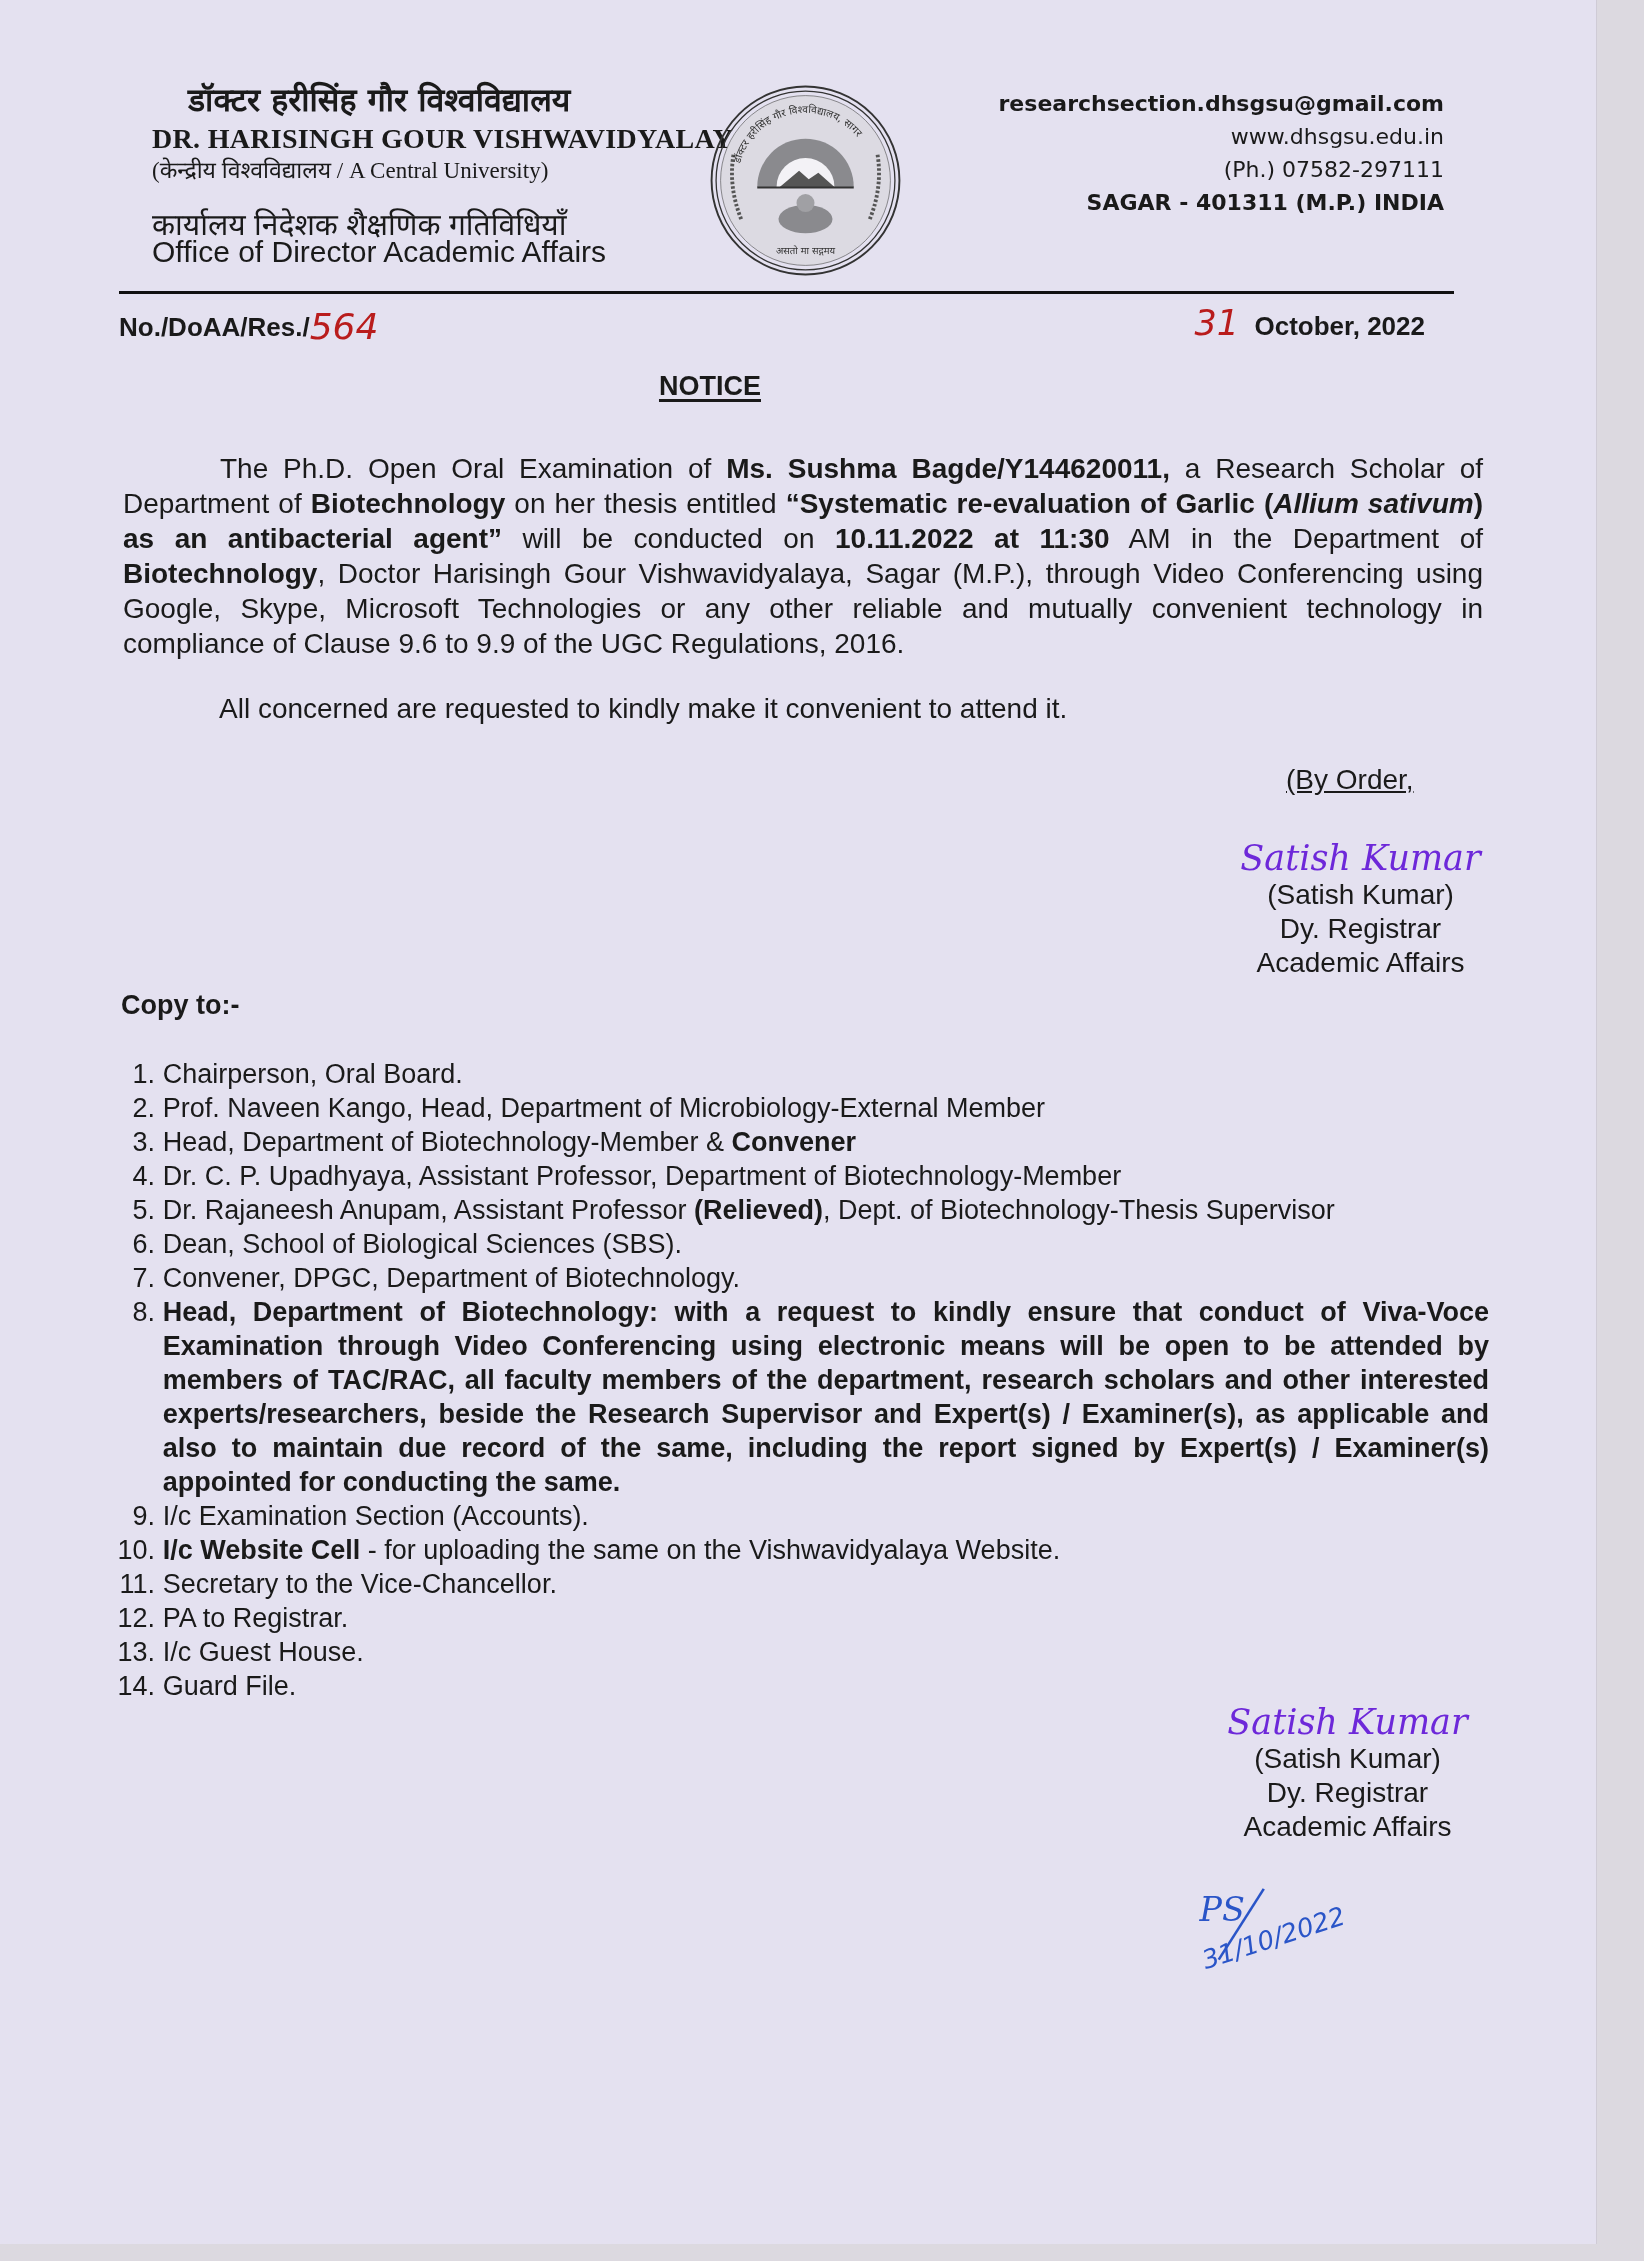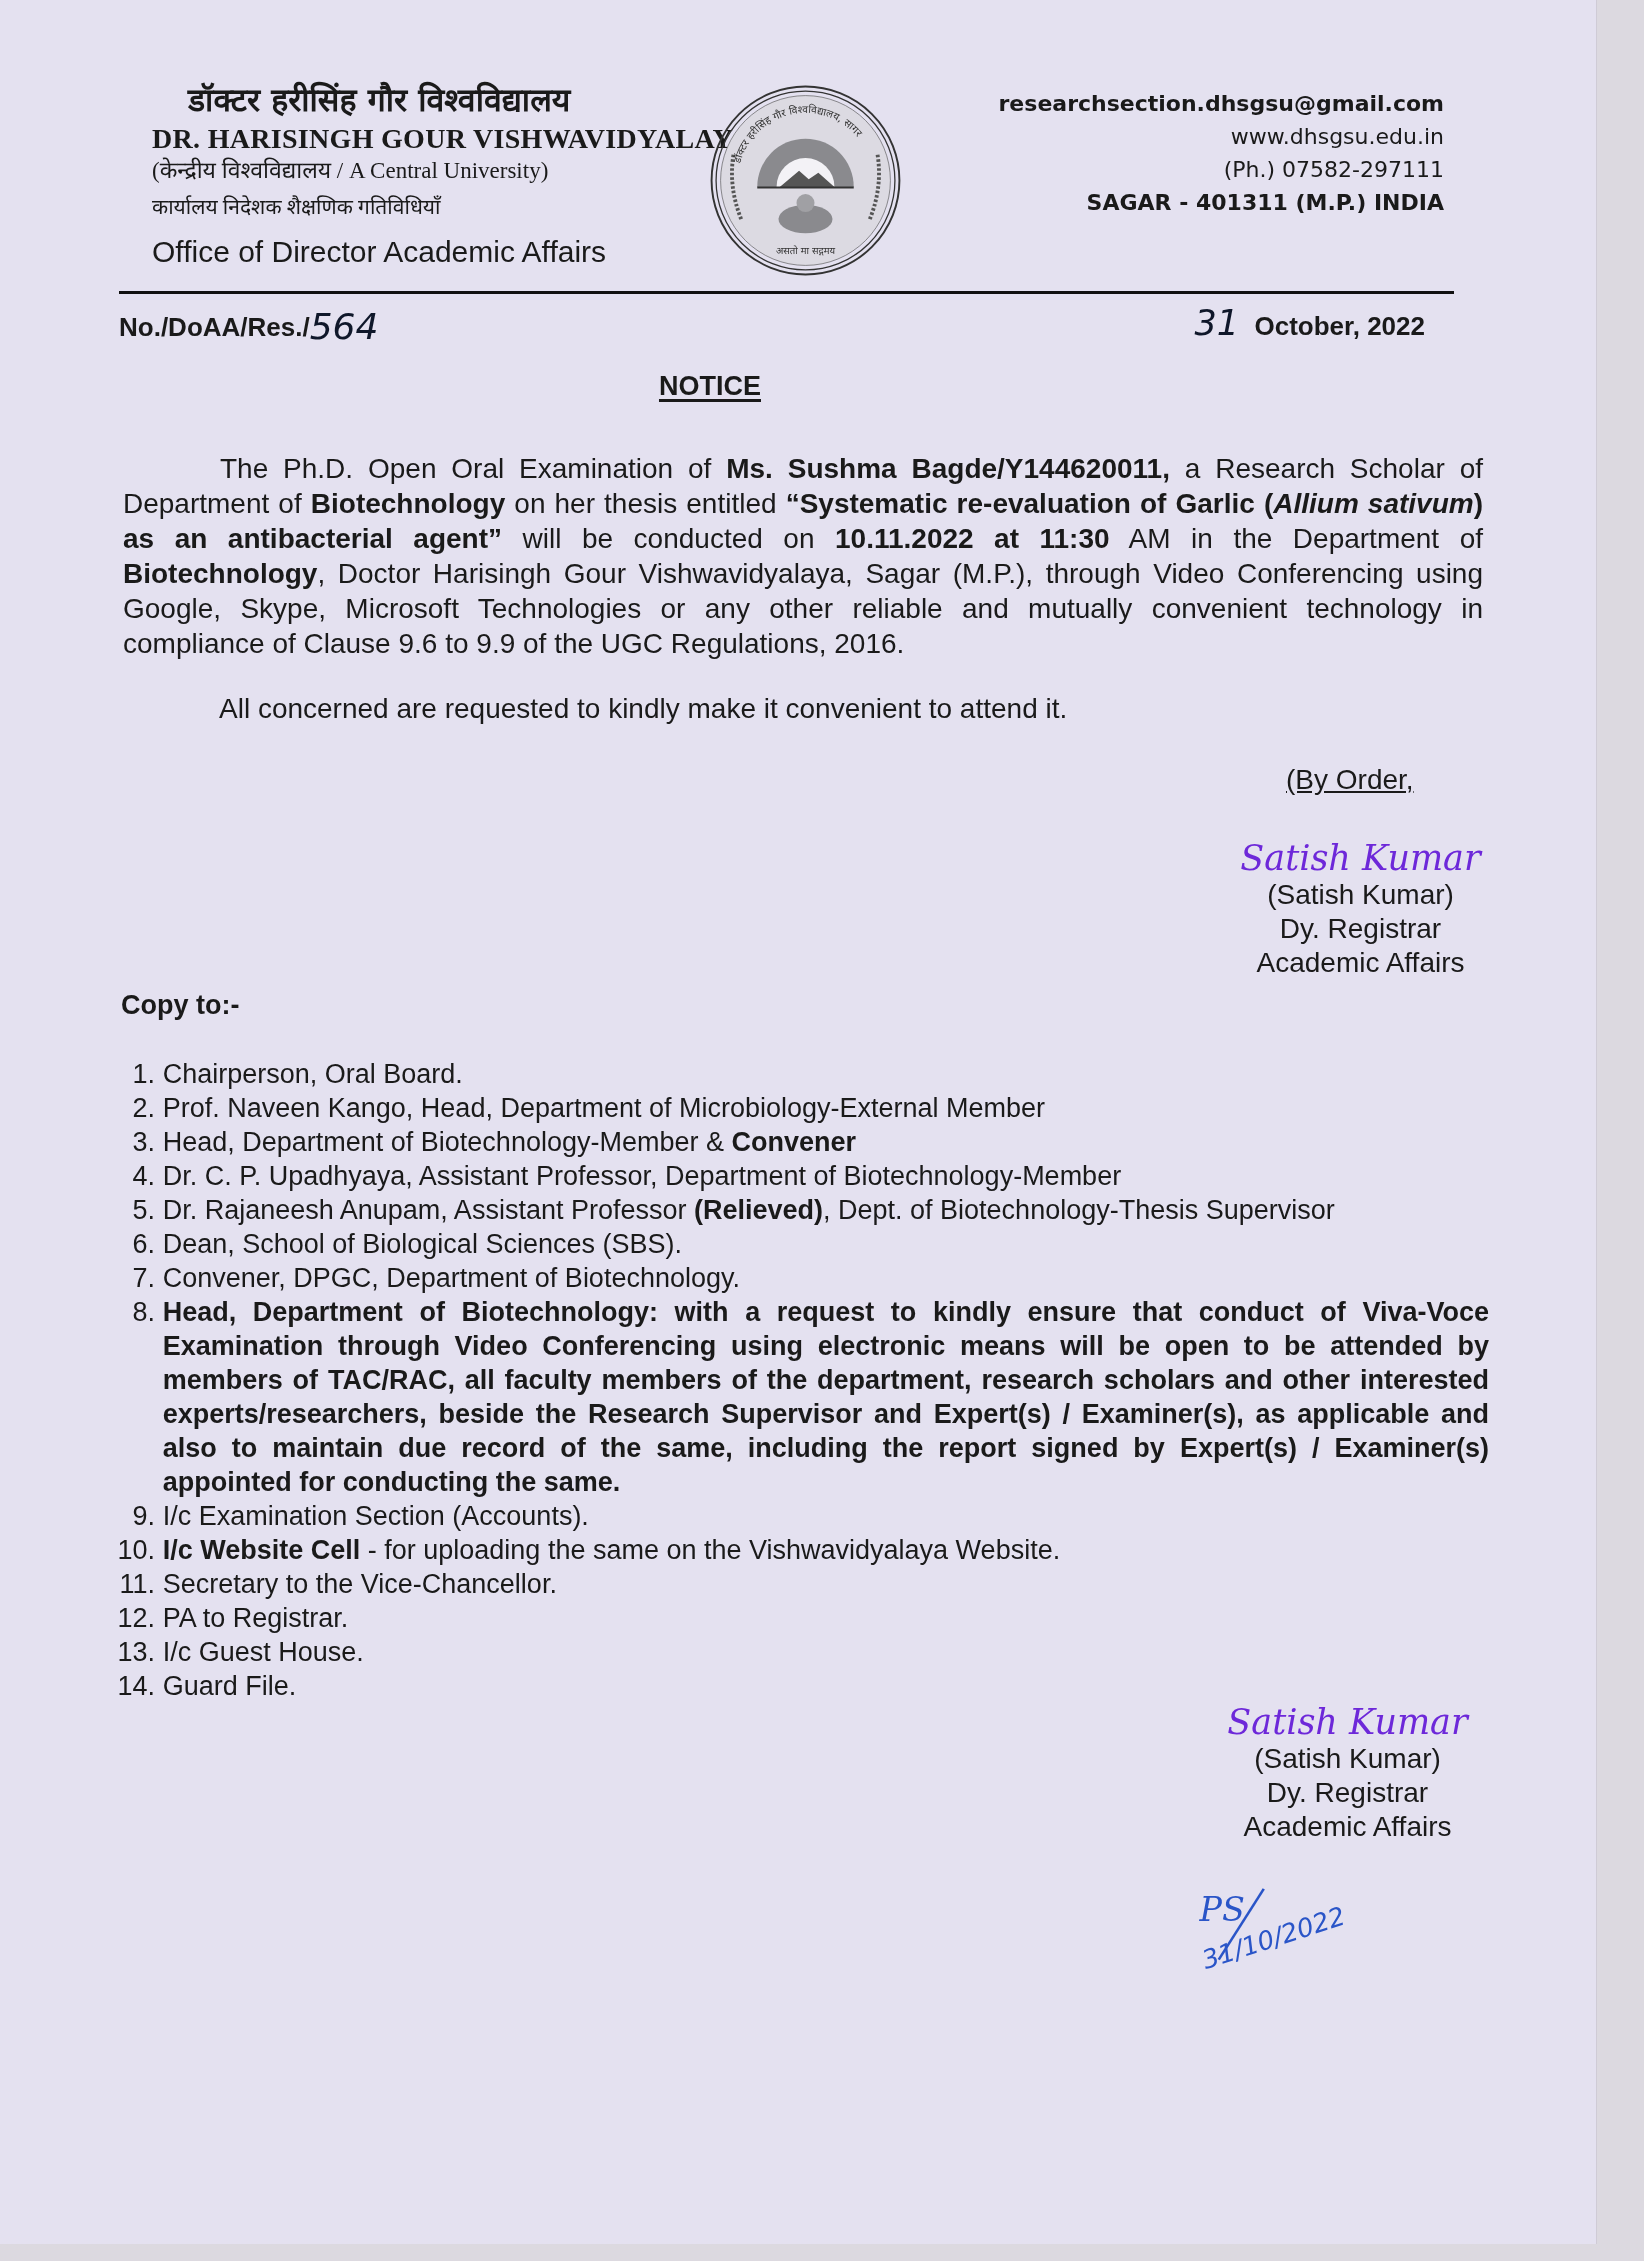--- a/index.html
+++ b/index.html
@@ -11,28 +11,28 @@
   .page {
     position: absolute; left: 0; top: 0; width: 1596px; height: 2244px;
     background: #e4e1f0;
     border-right: 1.9px solid #cfcbd6;
   }
   .abs { position: absolute; }
   
   .hi-title { left: 152px; top: 77px; font-family: "DejaVu Sans", sans-serif; font-size: 32px; font-weight: bold; white-space: nowrap; margin-left: 36px; }
   .en-title { left: 152px; top: 123px; font-family: "Liberation Serif", serif; font-size: 28px; font-weight: bold; letter-spacing: 0.3px; white-space: nowrap; }
   .central { left: 152px; top: 153px; font-family: "Liberation Serif", serif; font-size: 23px; white-space: nowrap; }
-  .hi-office { left: 152px; top: 192px; font-family: Liberation Serif, serif; font-size: 21px; white-space: nowrap; }
+  .hi-office { left: 152px; top: 203px; font-family: Liberation Sans, sans-serif; font-size: 30px; white-space: nowrap; }
   .en-office { left: 152px; top: 235px; font-size: 30px; white-space: nowrap; }
   .seal { left: 709px; top: 84px; width: 193px; height: 193px; }
   .contact { right: 152px; top: 87px; text-align: right; font-family: "DejaVu Sans", sans-serif; font-size: 22px; line-height: 33px; margin-left: 8px; }
   .contact .bold { font-weight: bold; }
   .rule { left: 119px; top: 291px; width: 1335px; height: 3.2px; background: #111; }
   .ref { left: 119px; top: 303px; font-size: 26px; font-weight: bold; white-space: nowrap; }
-  .handwritten { font-family: "DejaVu Sans", sans-serif; color: #0f172a; font-style: italic; font-weight: normal; }
+  .handwritten { font-family: "DejaVu Sans", sans-serif; color: #b91c1c; font-style: italic; font-weight: normal; }
   .ref-num { font-size: 36px; position: relative; top: 2.6px; }
   .date { right: 171px; top: 303px; font-size: 26px; font-weight: bold; white-space: nowrap; }
   .date-day { font-size: 35px; margin-right: 15.5px; }
   .notice-title { left: 0; width: 1420px; top: 371px; text-align: center; font-size: 27px; font-weight: bold; text-decoration: underline; text-decoration-thickness: 2.6px; text-underline-offset: 3.9px; }
   .body-text { left: 123px; top: 451px; width: 1360px; font-size: 28px; line-height: 35px; text-align: justify; }
   .body-text .indent { display: inline-block; width: 97px; }
   .request { left: 219px; top: 693px; font-size: 28px; white-space: nowrap; }
   .by-order { left: 1286px; top: 764px; font-size: 28px; text-decoration: underline; }
   .sig-block { text-align: center; font-size: 28px; line-height: 34px; }
   .sig1 { left: 1225px; top: 838px; width: 271px; }

